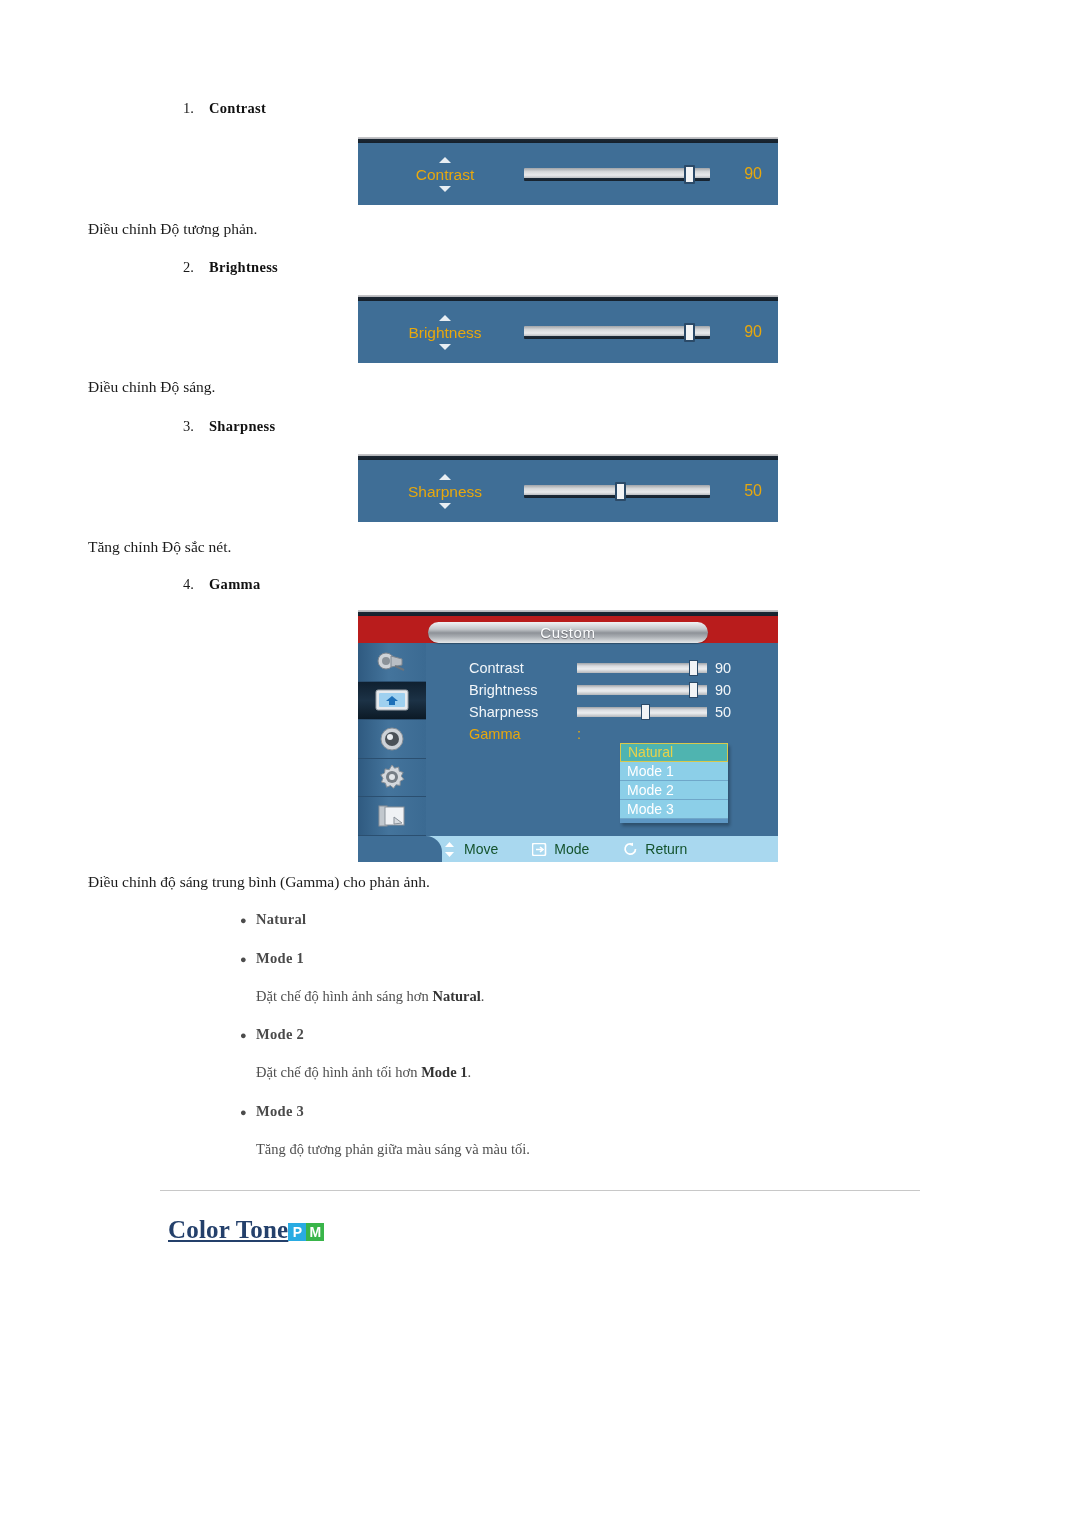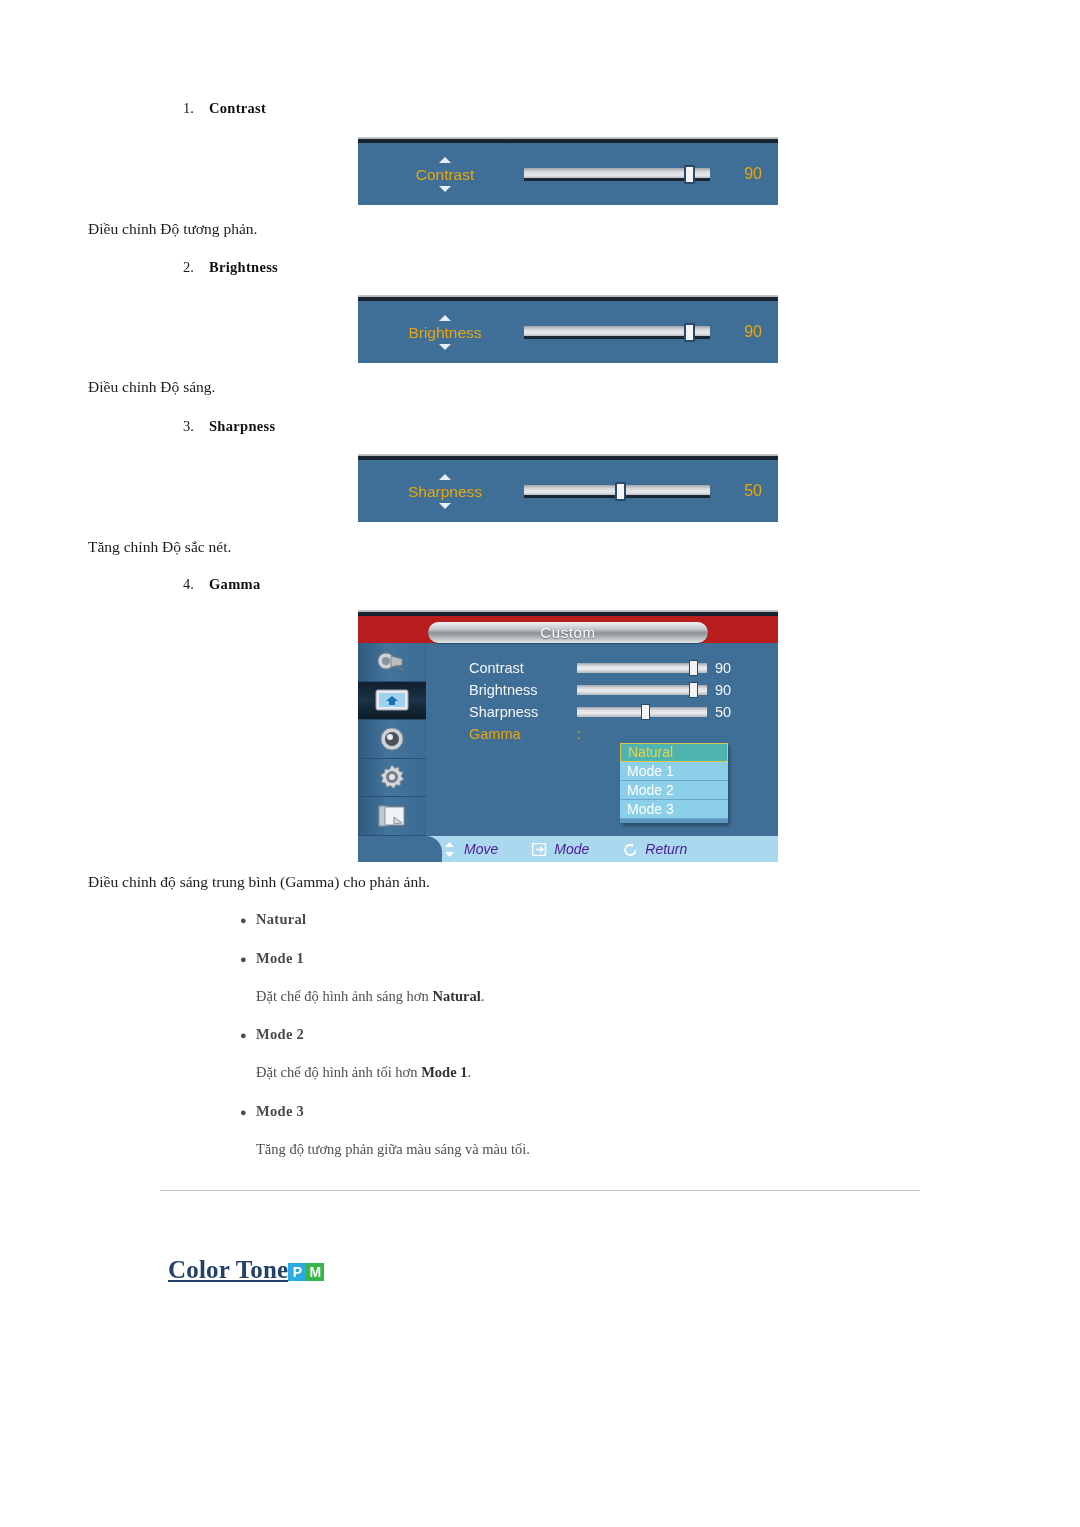--- a/index.html
+++ b/index.html
@@ -249,26 +249,25 @@
   .menu-foot:before {
     content: "";
     position: absolute;
     left: 0; top: 0; bottom: 0;
     width: 84px;
     background: #3f6e96;
     border-top-right-radius: 16px;
   }
   .foot-item {
     display: flex;
-    align-items: flex-end;
+    align-items: center;
     margin-right: 34px;
-    color: #4c1d95;
+    color: #14532d;
     font-size: 14px;
     font-family: "Liberation Sans", sans-serif;
-    font-style: italic;
   }
   .foot-item .fi-ico {
     margin-right: 7px;
     display: inline-flex;
     align-items: center;
     justify-content: center;
     width: 15px; height: 15px;
     color: #fff;
   }
 
@@ -553,19 +552,19 @@
   <div class="bullet" style="position:absolute;top:1103px;">
     <span class="dot">●</span>
     <span class="btext">Mode 3</span>
   </div>
   <div class="bdesc" style="position:absolute;top:1141px;">
     <span>Tăng độ tương phản giữa màu sáng và màu tối.</span>
   </div>
 
   <div class="rule" style="position:absolute;top:1190px;left:160px;width:760px;"></div>
 
-  <div class="heading" style="position:absolute;top:1256px;">
+  <div class="heading" style="position:absolute;top:1216px;">
     <span class="ht">Color Tone</span>
     <span class="badge" style="background:#29abe2;">P</span>
     <span class="badge" style="background:#39b54a;">M</span>
   </div>
 
 </div>
 
 </body></html>

